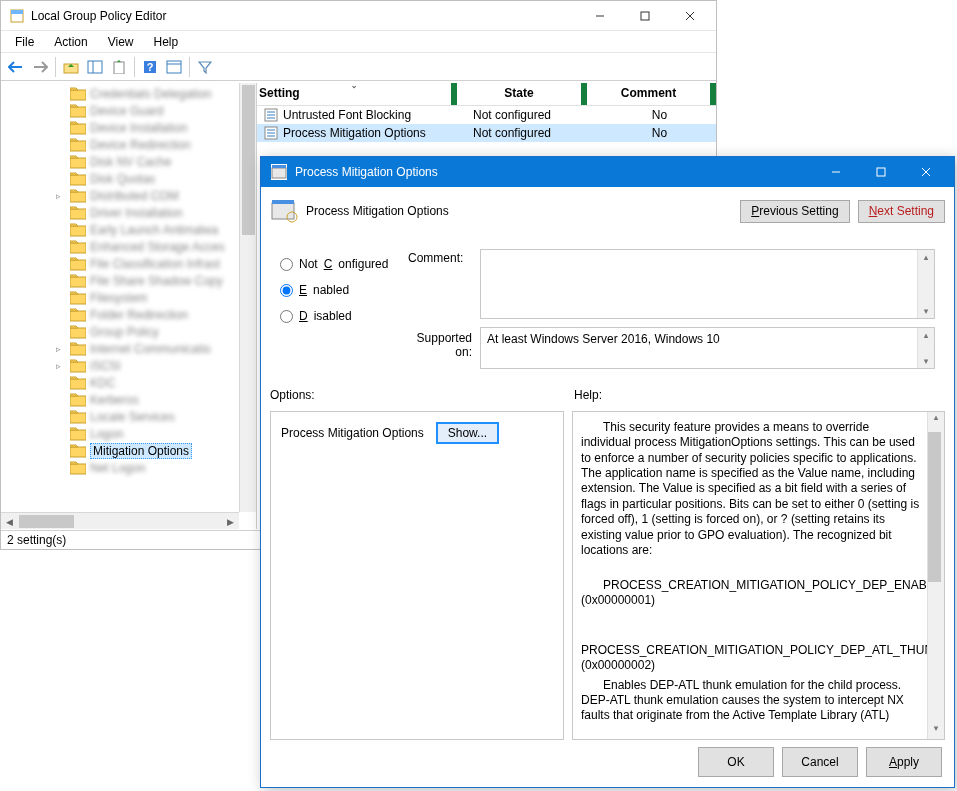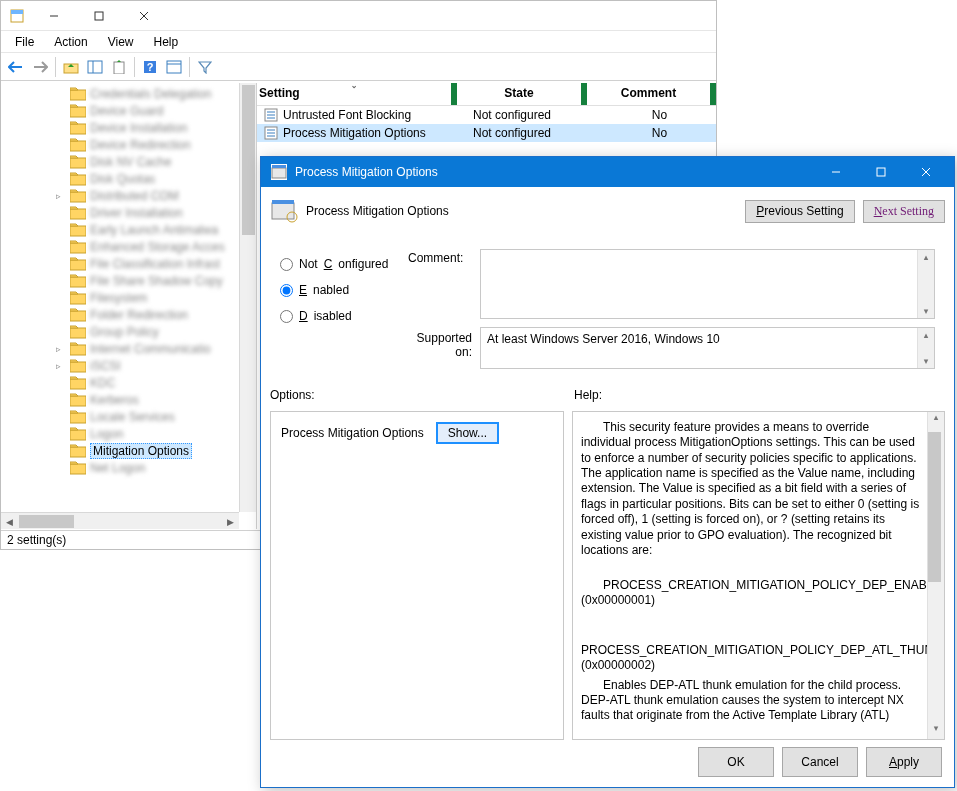--- a/index.html
+++ b/index.html
@@ -127,21 +127,21 @@
 
   .dlg-body {
     position:absolute; left:9px; right:9px; top:36px; bottom:42px;
   }
   .dlg-head {
     display:flex; align-items:center; height:36px;
   }
   .dlg-head .hicon { width:28px; height:24px; margin-right:8px; }
   .dlg-head .htitle { flex:1; font-size:12px; }
   .dlg-head button { height:23px; padding:0 10px; font-family:inherit; font-size:12px; margin-left:8px; border:1px solid #a7a7a7; background:#e1e1e1;text-align:right; }
-  .dlg-head button:disabled { color:#701a75;font-family:Liberation Serif, serif; }
+  .dlg-head button:disabled { color:#b91c1c; }
   u { text-decoration: underline; }
 
   .radios { position:absolute; left:10px; top:58px; width:130px; }
   .radio { display:flex; align-items:center; height:26px; gap:6px; }
   .radio input { margin:0; }
 
   .lbl-comment { position:absolute; left:138px; top:58px;text-align:right; }
   .comment-box { position:absolute; left:210px; top:56px; width:455px; height:70px; border:1px solid #c8c8c8; background:#fff; }
   .comment-box .sb, .supported-box .sb, .help-box .sb { position:absolute; right:0; top:0; bottom:0; width:17px; background:#f0f0f0; border-left:1px solid #e0e0e0; display:flex; flex-direction:column; justify-content:space-between; align-items:center; color:#777; font-size:9px; padding:2px 0; }
 
@@ -176,20 +176,21 @@
 <body>
 
 <div class="main-window">
   <div class="titlebar">
     <span class="icon">
       <svg viewBox="0 0 16 16">
           <rect x="2" y="2" width="12" height="12" fill="#fff" stroke="#c9a12f"></rect>
           <rect x="2" y="2" width="12" height="4" fill="#6fb6ff"></rect>
         </svg>
     </span>
+    <span class="title">Local Group Policy Editor</span>
     <div class="win-btns">
       <div class="win-btn">
           <svg viewBox="0 0 10 10">
             <line x1="1" y1="5" x2="9" y2="5" stroke="#333"></line>
           </svg>
         </div>
       <div class="win-btn">
           <svg viewBox="0 0 10 10">
             <rect x="1" y="1" width="8" height="8" fill="none" stroke="#333"></rect>
           </svg>

